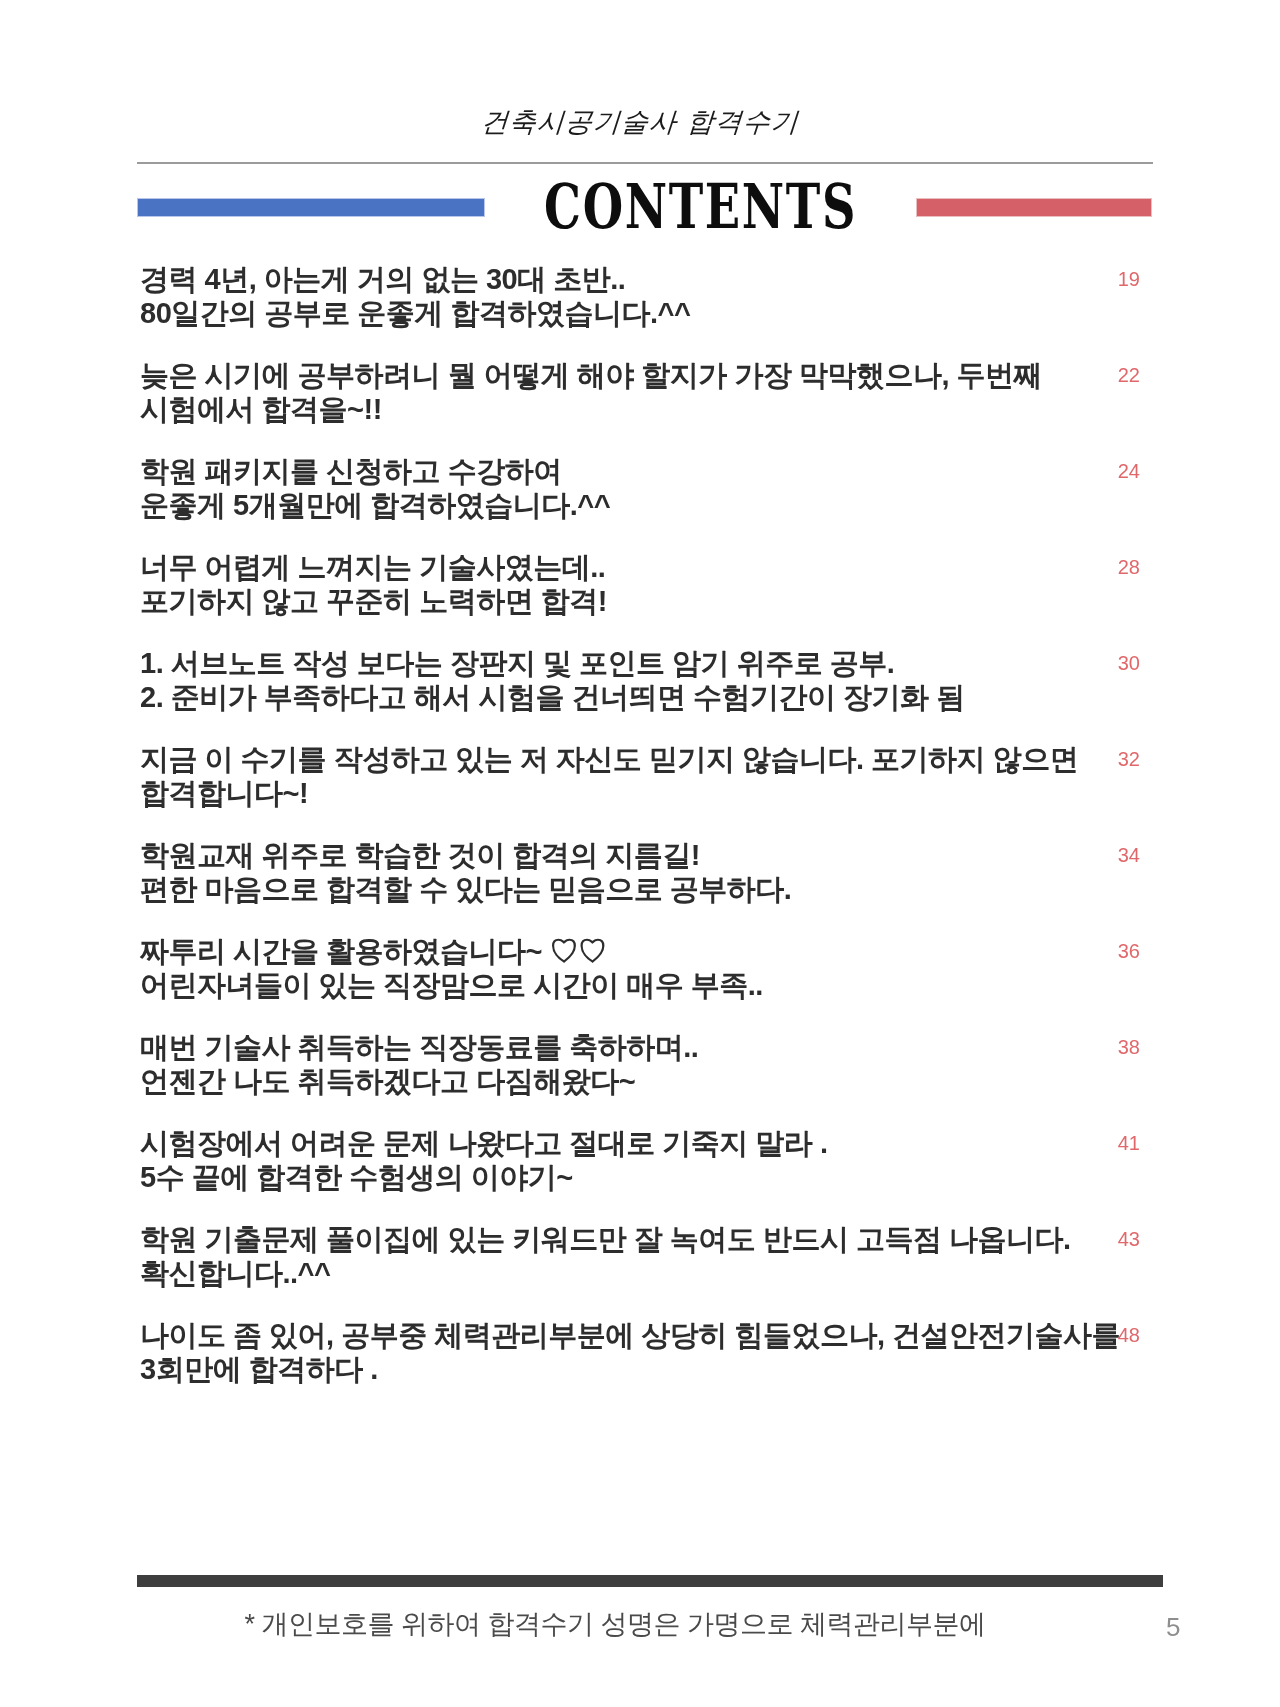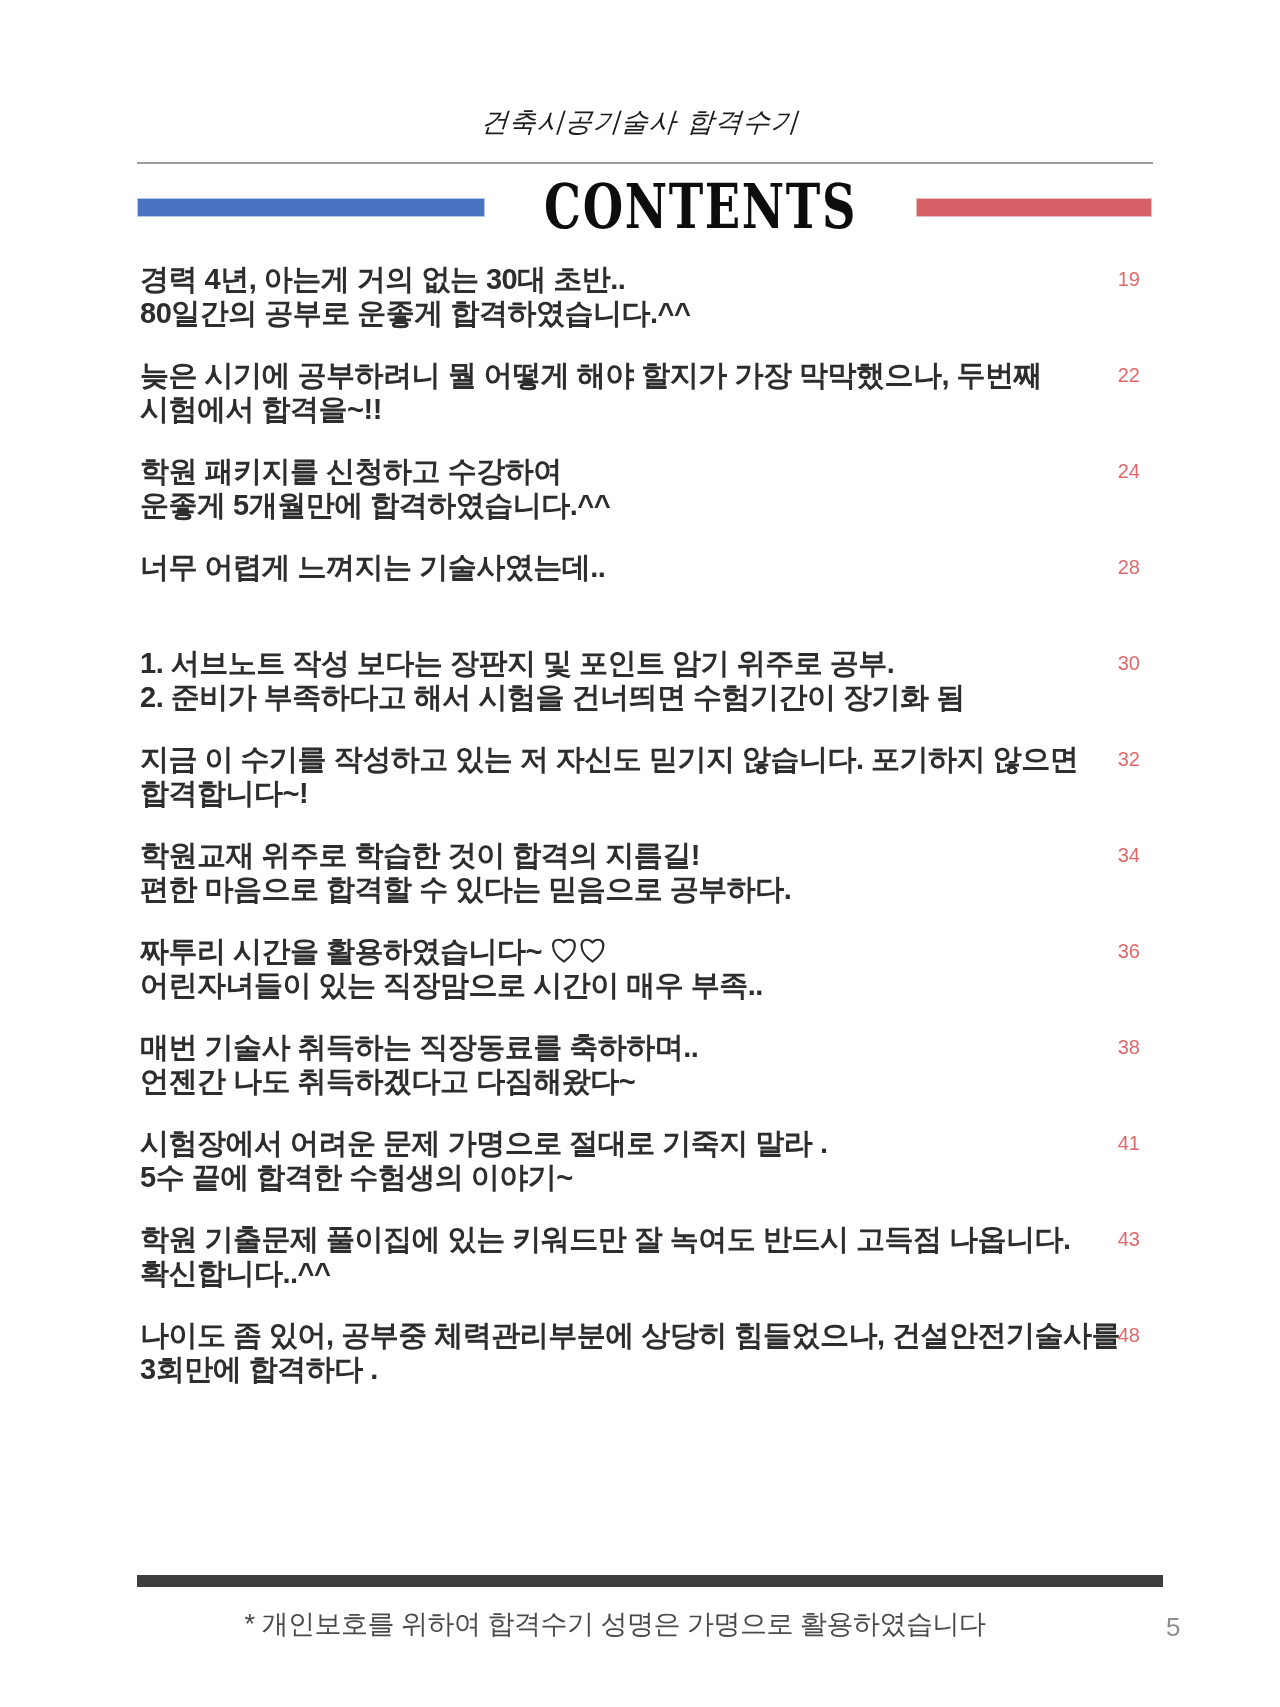--- a/index.html
+++ b/index.html
@@ -156,20 +156,21 @@
     </div>
 
     <div class="toc-entry">
       <div class="toc-line">학원 패키지를 신청하고 수강하여</div>
       <div class="toc-line">운좋게 5개월만에 합격하였습니다.^^</div>
       <div class="toc-page">24</div>
     </div>
 
     <div class="toc-entry">
       <div class="toc-line">너무 어렵게 느껴지는 기술사였는데..</div>
+      <div class="toc-line">포기하지 않고 꾸준히 노력하면 합격!</div>
       <div class="toc-page">28</div>
     </div>
 
     <div class="toc-entry">
       <div class="toc-line">1. 서브노트 작성 보다는 장판지 및 포인트 암기 위주로 공부.</div>
       <div class="toc-line">2. 준비가 부족하다고 해서 시험을 건너띄면 수험기간이 장기화 됨</div>
       <div class="toc-page">30</div>
     </div>
 
     <div class="toc-entry">
@@ -190,38 +191,38 @@
       <div class="toc-page">36</div>
     </div>
 
     <div class="toc-entry">
       <div class="toc-line">매번 기술사 취득하는 직장동료를 축하하며..</div>
       <div class="toc-line">언젠간 나도 취득하겠다고 다짐해왔다~</div>
       <div class="toc-page">38</div>
     </div>
 
     <div class="toc-entry">
-      <div class="toc-line">시험장에서 어려운 문제 가명으로 절대로 기죽지 말라 .</div>
+      <div class="toc-line">시험장에서 어려운 문제 나왔다고 절대로 기죽지 말라 .</div>
       <div class="toc-line">5수 끝에 합격한 수험생의 이야기~</div>
       <div class="toc-page">41</div>
     </div>
 
     <div class="toc-entry">
       <div class="toc-line">학원 기출문제 풀이집에 있는 키워드만 잘 녹여도 반드시 고득점 나옵니다.</div>
       <div class="toc-line">확신합니다..^^</div>
       <div class="toc-page">43</div>
     </div>
 
 
     <div class="toc-entry">
       <div class="toc-line">나이도 좀 있어, 공부중 체력관리부분에 상당히 힘들었으나, 건설안전기술사를</div>
       <div class="toc-line">3회만에 합격하다 .</div>
       <div class="toc-page">48</div>
     </div>
   </div>
 
   <div class="footer-bar"></div>
 
-  <div class="footer-note">* 개인보호를 위하여 합격수기 성명은 가명으로 활용하였습니다</div>
+  <div class="footer-note">* 개인보호를 위하여 합격수기 성명은 가명으로 체력관리부분에</div>
 
   <div class="footer-pagenum">5</div>
 
 </div>
 
 </body></html>

